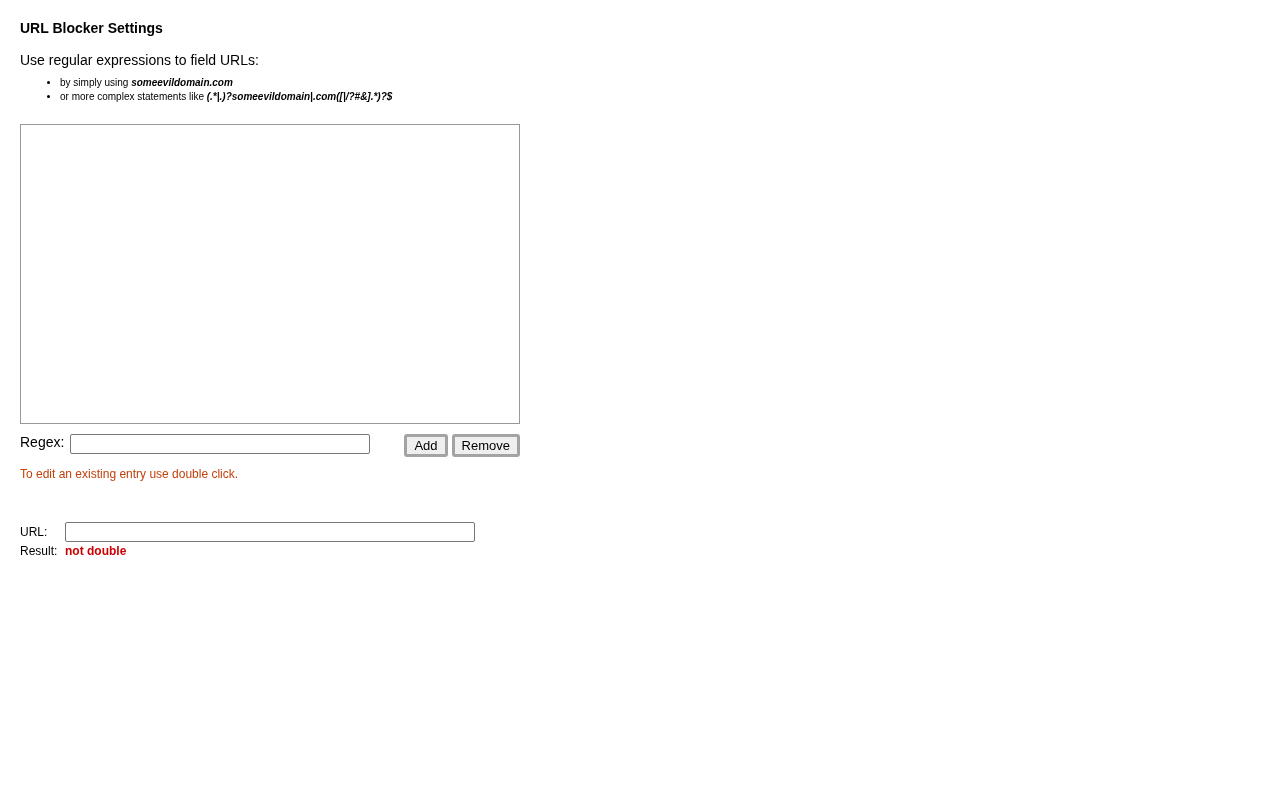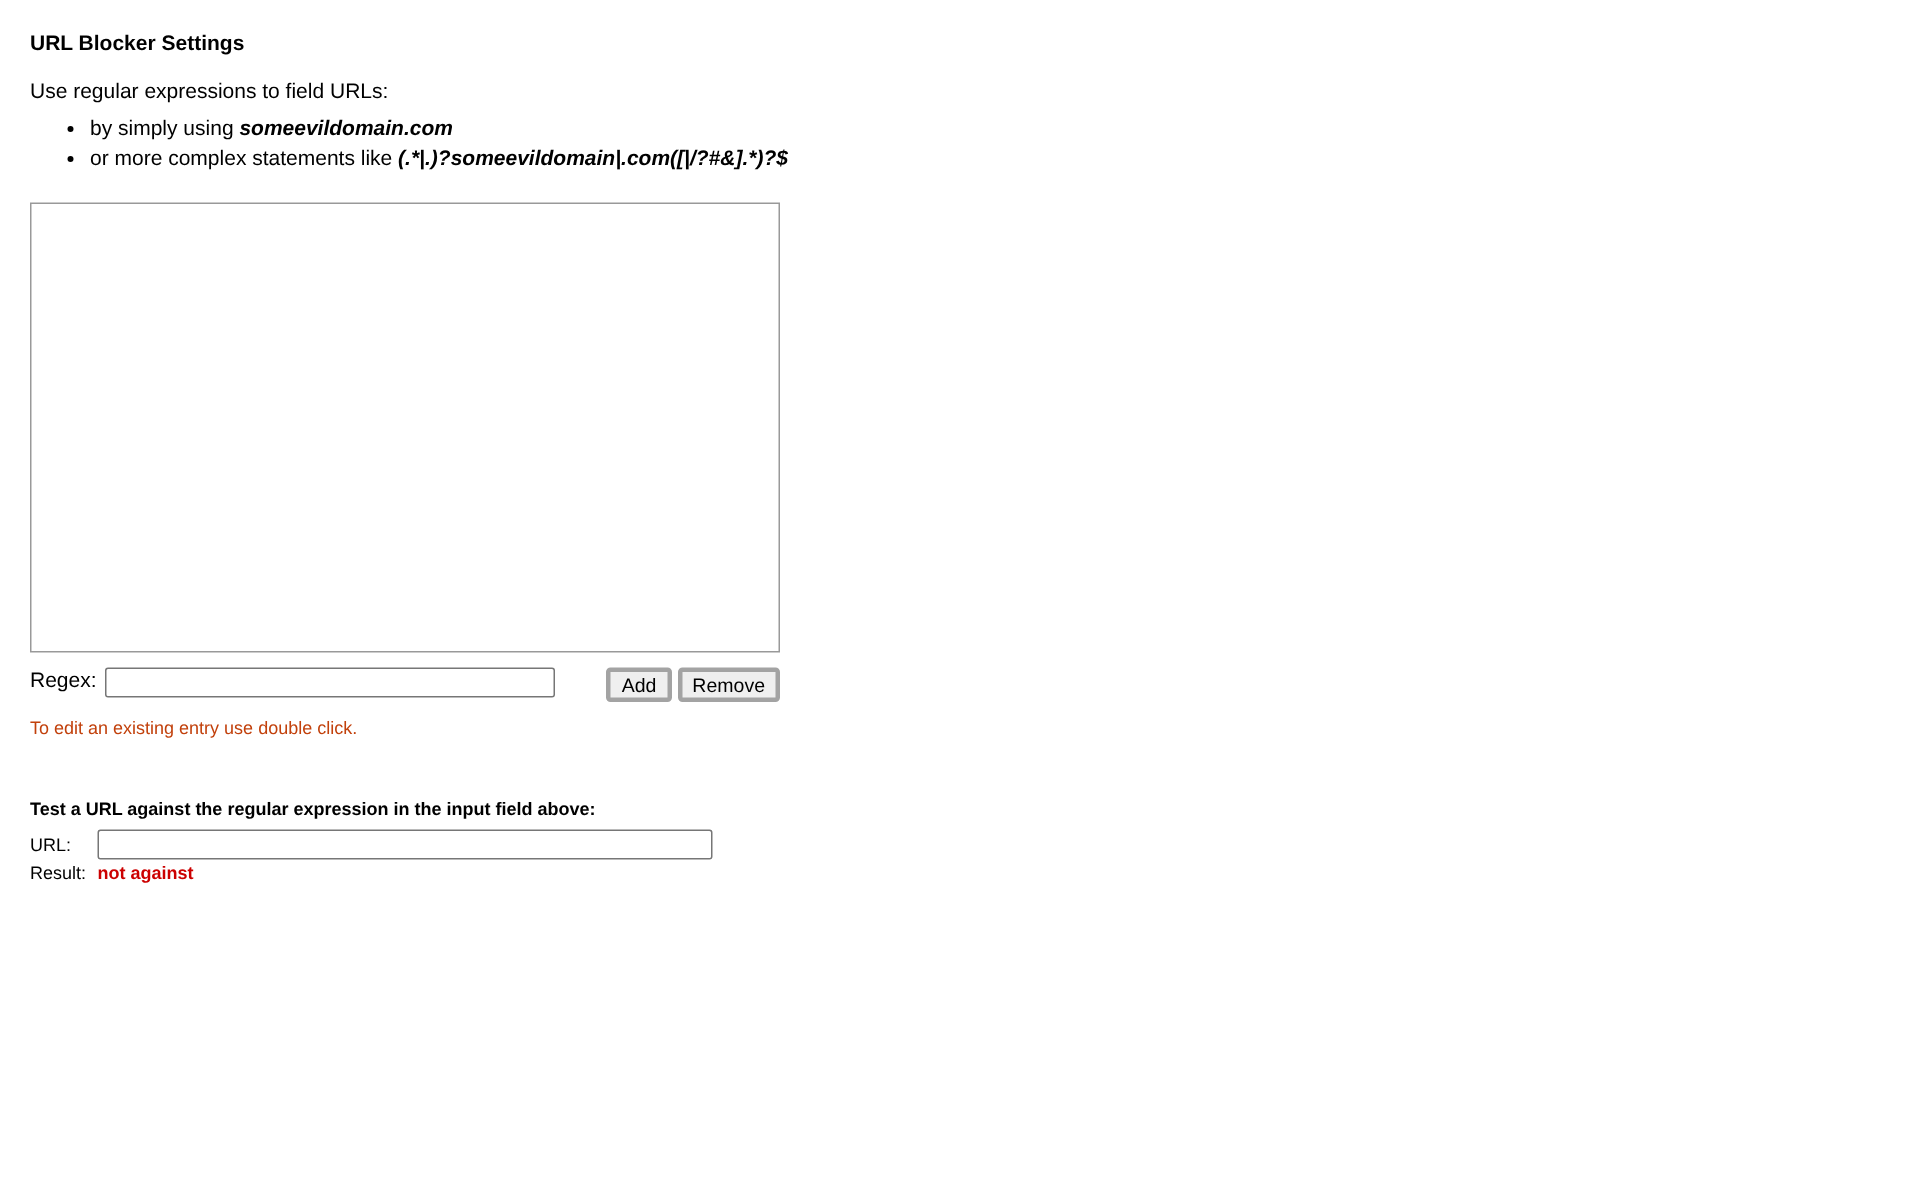--- a/index.html
+++ b/index.html
@@ -20,21 +20,21 @@
     }
     .intro {
       font-size: 14px;
       margin: 0 0 8px 0;
     }
     ul {
       margin: 4px 0 20px 0;
       padding-left: 40px;
     }
     li {
-      font-size: 14px;
+      font-size: 10px;
       line-height: 1.4;
     }
     .emph {
       font-weight: 700;
       font-style: italic;
     }
     .listbox {
       width: 500px;
       height: 300px;
       border: 1px solid #999;
@@ -129,26 +129,25 @@
 <div class="regex-row">
   <span class="regex-label">Regex:</span>
   <input type="text" class="regex-input" value="" style="">
   <button>Add</button>
   <button>Remove</button>
 </div>
 
 <div class="hint">To edit an existing entry use double click.</div>
 
 <div class="test-section">
-  <div class="test-heading">Test a URL against the regular expression in the input field above:</div>
   <table class="test-table">
     <tbody>
         <tr>
       <td class="label-cell">URL:</td>
       <td><input type="text" class="test-url-input" value="" style=""></td>
     </tr>
     <tr>
       <td class="label-cell">Result:</td>
-      <td><span class="result-value">not against</span></td>
+      <td><span class="result-value">not double</span></td>
     </tr>
   </tbody>
     </table>
 </div>
 
 </body></html>

